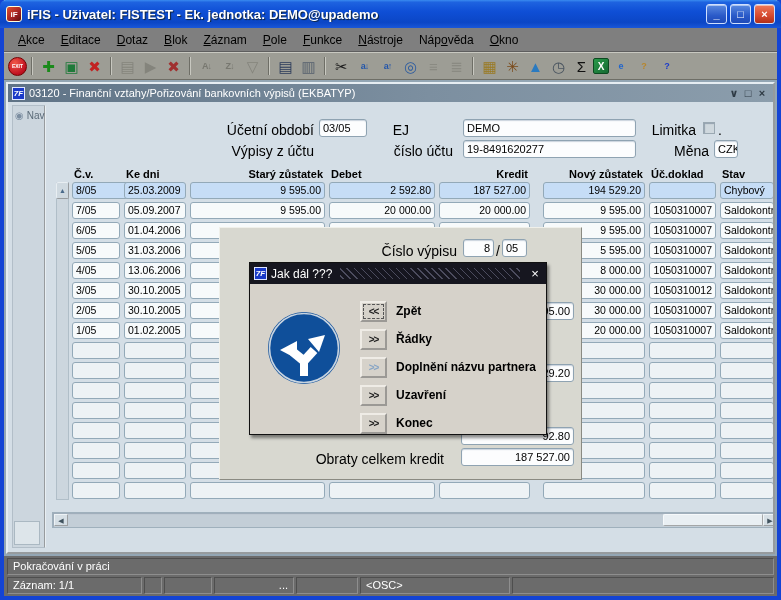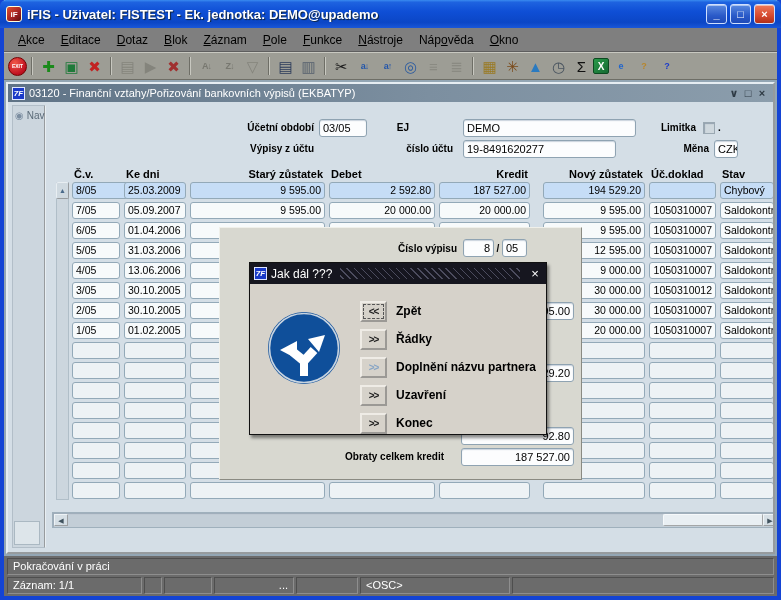--- a/index.html
+++ b/index.html
@@ -52,21 +52,21 @@
   .inner-content { position:relative; flex:1; background:#d4dee6; overflow:hidden; }
 
   
   .nav-strip { position:absolute; left:4px; top:3px; width:34px; height:443px; background:#ccd6de;
     border:1px solid #b2bec8; border-right:2px groove #e8eef2; }
   .nav-row { display:flex; align-items:center; gap:3px; padding:4px 2px; color:#5a6a78; font-size:10px; }
   .nav-radio { color:#7b8da0; font-size:10px; }
   .nav-bottom-box { position:absolute; left:6px; top:419px; width:26px; height:24px; background:#dde5ea; border:1px solid #aab8c2; }
 
   
-  .lbl { position:absolute; font-weight:bold; color:#000; font-size:10px; text-align:right; white-space:nowrap; }
+  .lbl { position:absolute; font-weight:normal; color:#000; font-size:14px; text-align:right; white-space:nowrap; }
   .fld { position:absolute; height:18px; line-height:16px; background:#fcfdfe; border:1px solid #8fa3b2; border-radius:3px;
     padding:0 3px; font-size:11px; color:#000; box-shadow:inset 0 1px 1px rgba(110,135,160,.35); white-space:nowrap; overflow:hidden; }
   .fld.r { text-align:right; }
   .checkbox { position:absolute; width:12px; height:12px; background:#cfd8de; border:1px solid #9aa8b2; box-shadow:inset 1px 1px 1px rgba(90,110,130,.5); }
 
   
   .hdr { position:absolute; font-weight:bold; font-size:11px; white-space:nowrap; overflow:hidden; }
   .cell { position:absolute; height:17px; line-height:15px; background:#f7fafb; border:1px solid #93a9b8; border-radius:3px;
     padding:0 3px; font-size:10.5px; white-space:nowrap; overflow:hidden; }
   .cell.r { text-align:right; }
@@ -197,21 +197,21 @@
         <div class="lbl" style="left:150px; top:20px; width:156px;">Účetní období</div>
         <div class="fld" style="left:311px; top:17px; width:48px;">03/05</div>
         <div class="lbl" style="left:340px; top:20px; width:61px;">EJ</div>
         <div class="fld" style="left:455px; top:17px; width:173px;">DEMO</div>
         <div class="lbl" style="left:608px; top:20px; width:80px;">Limitka</div>
         <div class="checkbox" style="left:695px; top:20px;"></div>
         <div class="lbl" style="left:710px; top:20px; width:8px; text-align:left;">.</div>
 
         <div class="lbl" style="left:150px; top:41px; width:156px;">Výpisy z účtu</div>
         <div class="lbl" style="left:340px; top:41px; width:105px;">číslo účtu</div>
-        <div class="fld" style="left:455px; top:38px; width:153px;">19-8491620277</div>
+        <div class="fld" style="left:455px; top:38px; width:173px;">19-8491620277</div>
         <div class="lbl" style="left:621px; top:41px; width:80px;">Měna</div>
         <div class="fld" style="left:706px; top:38px; width:24px;">CZK</div>
 
         <div class="rowsel-strip"></div>
         <div id="table-layer">
             <div class="hdr" style="left: 66px; top: 66px; width: 44px; text-align: left;">Č.v.</div>
             <div class="hdr" style="left: 118px; top: 66px; width: 58px; text-align: left;">Ke dni</div>
             <div class="hdr" style="left: 184px; top: 66px; width: 131px; text-align: right;">Starý zůstatek</div>
             <div class="hdr" style="left: 323px; top: 66px; width: 102px; text-align: left;">Debet</div>
             <div class="hdr" style="left: 433px; top: 66px; width: 87px; text-align: right;">Kredit</div>
@@ -240,29 +240,29 @@
             <div class="cell r" style="left: 321px; top: 120px; width: 106px;"></div>
             <div class="cell r" style="left: 431px; top: 120px; width: 91px;"></div>
             <div class="cell r" style="left: 535px; top: 120px; width: 102px;">9 595.00</div>
             <div class="cell r" style="left: 641px; top: 120px; width: 67px;">1050310007</div>
             <div class="cell" style="left: 712px; top: 120px; width: 54px;">Saldokontně</div>
             <div class="cell" style="left: 64px; top: 140px; width: 48px;">5/05</div>
             <div class="cell" style="left: 116px; top: 140px; width: 62px;">31.03.2006</div>
             <div class="cell r" style="left: 182px; top: 140px; width: 135px;"></div>
             <div class="cell r" style="left: 321px; top: 140px; width: 106px;"></div>
             <div class="cell r" style="left: 431px; top: 140px; width: 91px;"></div>
-            <div class="cell r" style="left: 535px; top: 140px; width: 102px;">12 595.00</div>
+            <div class="cell r" style="left: 535px; top: 140px; width: 102px;">5 595.00</div>
             <div class="cell r" style="left: 641px; top: 140px; width: 67px;">1050310007</div>
             <div class="cell" style="left: 712px; top: 140px; width: 54px;">Saldokontně</div>
             <div class="cell" style="left: 64px; top: 160px; width: 48px;">4/05</div>
             <div class="cell" style="left: 116px; top: 160px; width: 62px;">13.06.2006</div>
             <div class="cell r" style="left: 182px; top: 160px; width: 135px;"></div>
             <div class="cell r" style="left: 321px; top: 160px; width: 106px;"></div>
             <div class="cell r" style="left: 431px; top: 160px; width: 91px;"></div>
-            <div class="cell r" style="left: 535px; top: 160px; width: 102px;">9 000.00</div>
+            <div class="cell r" style="left: 535px; top: 160px; width: 102px;">8 000.00</div>
             <div class="cell r" style="left: 641px; top: 160px; width: 67px;">1050310007</div>
             <div class="cell" style="left: 712px; top: 160px; width: 54px;">Saldokontně</div>
             <div class="cell" style="left: 64px; top: 180px; width: 48px;">3/05</div>
             <div class="cell" style="left: 116px; top: 180px; width: 62px;">30.10.2005</div>
             <div class="cell r" style="left: 182px; top: 180px; width: 135px;"></div>
             <div class="cell r" style="left: 321px; top: 180px; width: 106px;"></div>
             <div class="cell r" style="left: 431px; top: 180px; width: 91px;"></div>
             <div class="cell r" style="left: 535px; top: 180px; width: 102px;">30 000.00</div>
             <div class="cell r" style="left: 641px; top: 180px; width: 67px;">1050310012</div>
             <div class="cell" style="left: 712px; top: 180px; width: 54px;">Saldokontně</div>

